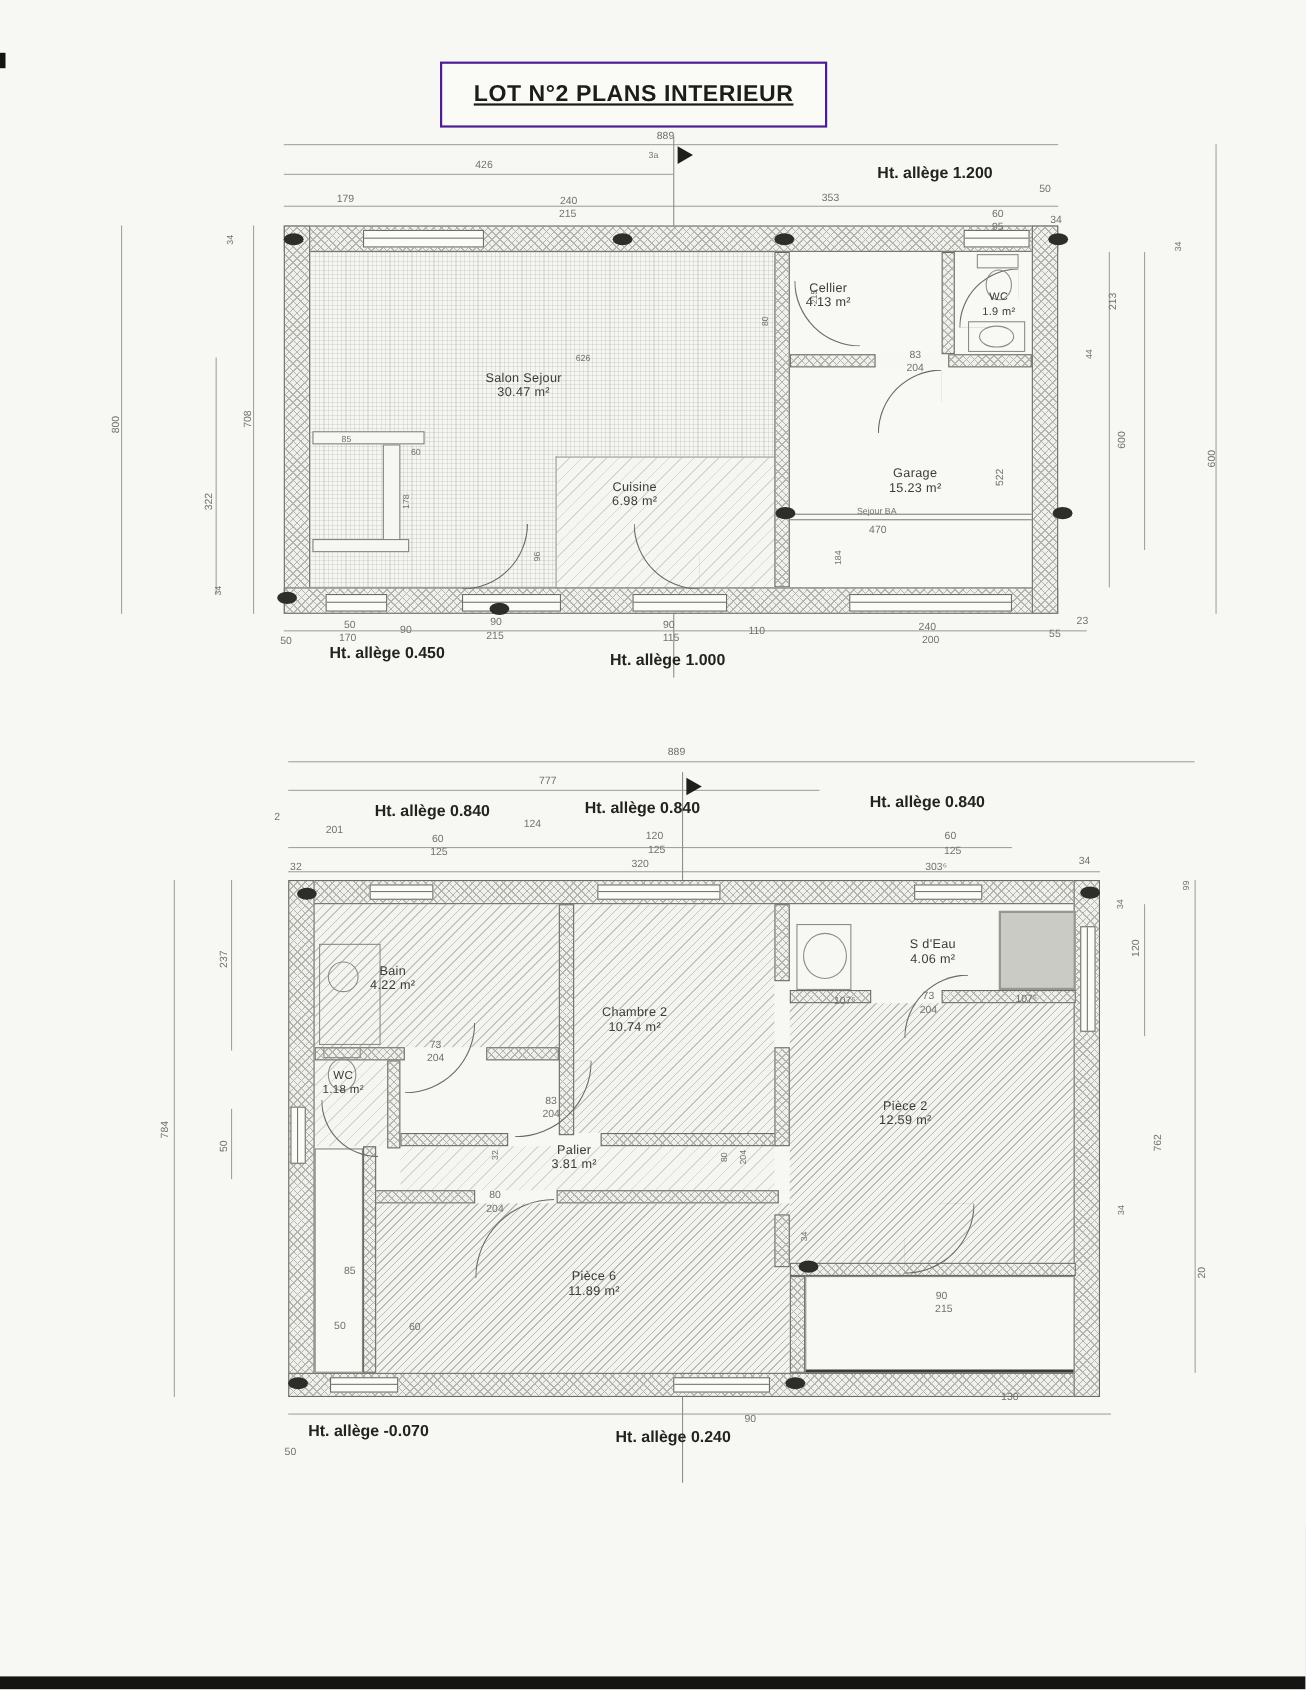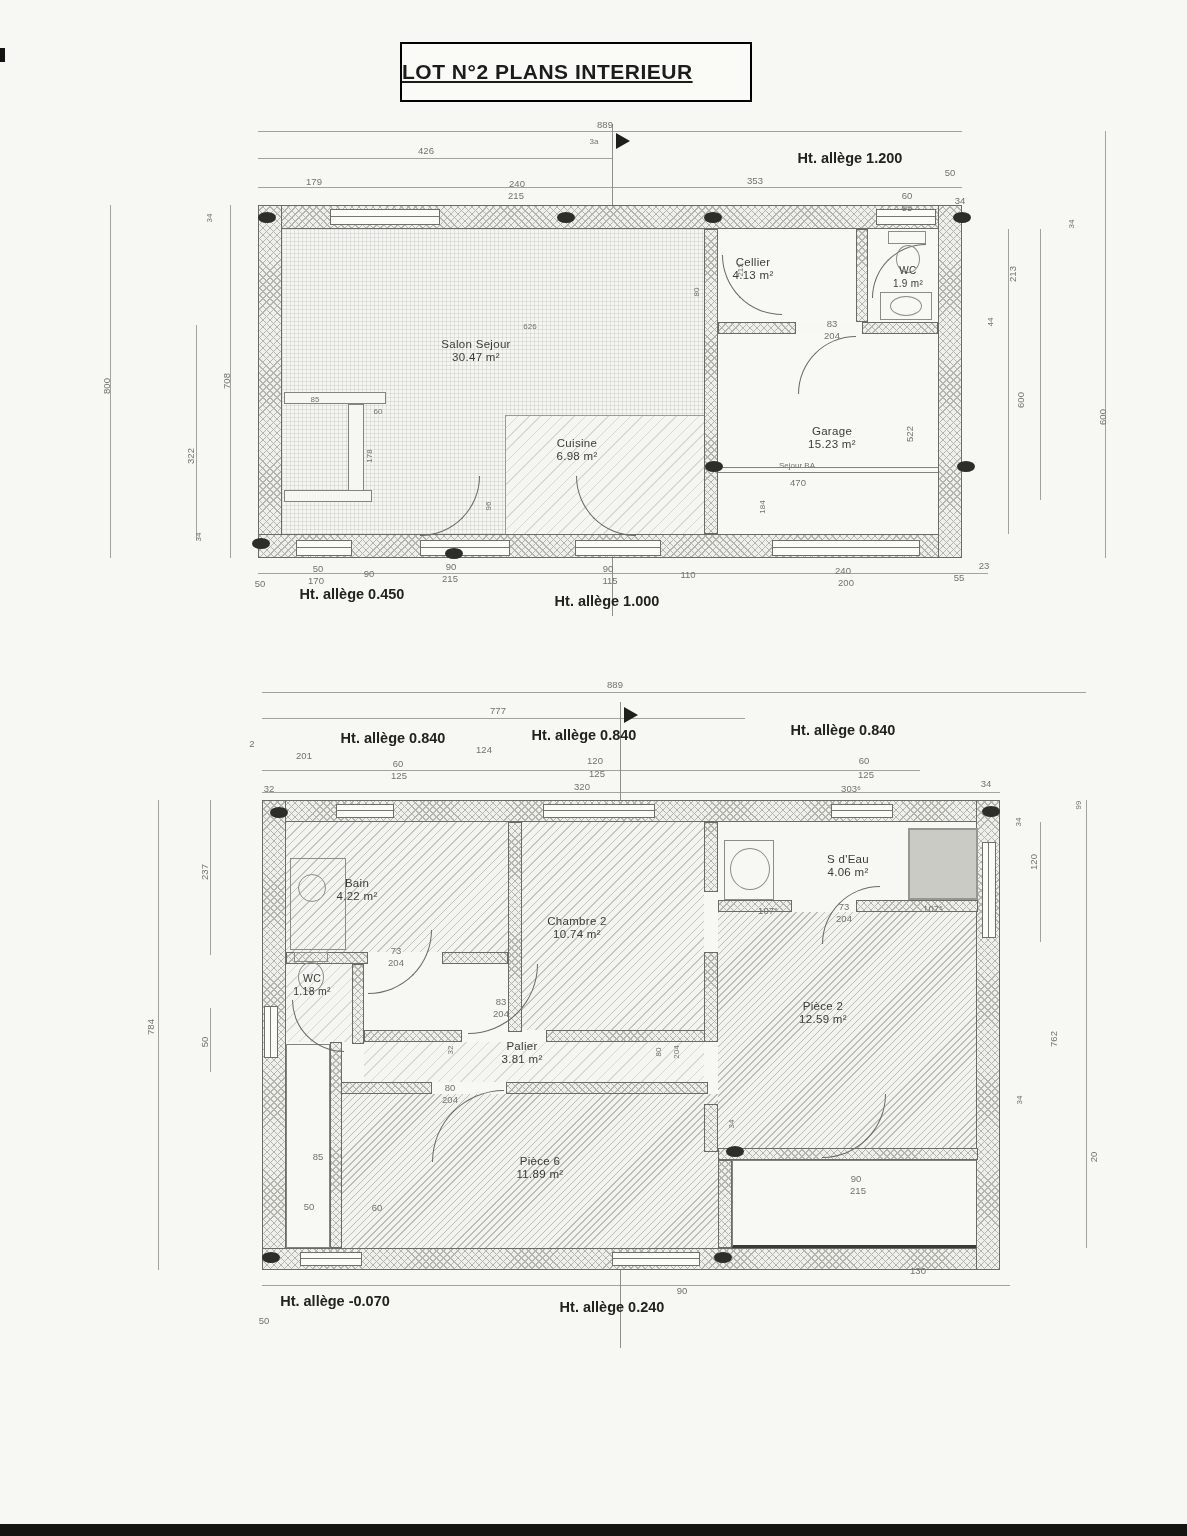--- a/index.html
+++ b/index.html
@@ -1,20 +1,20 @@
 <!DOCTYPE html>
 <html><head>
 <meta charset="utf-8">
 <style>
   html,body{margin:0;padding:0;background:#e9e9e6;}
   #page{position:relative;width:1187px;height:1536px;background:#f7f7f4;overflow:hidden;
         font-family:"Liberation Sans", sans-serif;}
   
-  .title-box{position:absolute;left:400px;top:42px;width:348px;height:56px;border:2px solid #000000;
-             background:#fafaf7;display:flex;align-items:center;}
+  .title-box{position:absolute;left:400px;top:56px;width:348px;height:56px;border:2px solid #4c1d95;
+             background:#fafaf7;display:flex;align-items:center;justify-content:center;}
   .title-box span{font-weight:bold;font-size:21px;color:#1c1c1a;text-decoration:underline;letter-spacing:.5px;}
   
   .wx{position:absolute;box-sizing:border-box;border:1px solid #6b6b64;
       background:repeating-linear-gradient(45deg,#b5b5b0 0 1px,transparent 1px 5px),
                  repeating-linear-gradient(-45deg,#b5b5b0 0 1px,transparent 1px 5px),#efefec;}
   
   .hatch{position:absolute;background:repeating-linear-gradient(135deg,rgba(105,105,100,.34) 0 1px,transparent 1px 6px),#f3f3f0;}
   .hatch-d{position:absolute;background:repeating-linear-gradient(135deg,rgba(100,100,95,.38) 0 1px,transparent 1px 5px),#f2f2ef;}
   .hatch-l{position:absolute;background:repeating-linear-gradient(135deg,rgba(110,110,105,.22) 0 1px,transparent 1px 8px),#f5f5f2;}
   .gridfill{position:absolute;background:repeating-linear-gradient(0deg,rgba(125,125,120,.16) 0 1px,transparent 1px 4px),
@@ -242,21 +242,21 @@
     <span style="display:block">3.81 m²</span>
     </div>
   <div class="rlab" style="left:540px;top:1155px">
     <span style="display:block">Pièce 6</span>
     <span style="display:block">11.89 m²</span>
     </div>
 
   <div id="ann-layer">
       <span class="ann" style="left: 605px; top: 124px;">889</span>
       <span class="ann s" style="left: 594px; top: 141px;">3a</span>
-      <span class="ann" style="left: 426px; top: 150px;">426</span>
+      <span class="ann" style="left: 440px; top: 150px;">426</span>
       <span class="ann b" style="left: 850px; top: 158px;">Ht. allège 1.200</span>
       <span class="ann" style="left: 950px; top: 172px;">50</span>
       <span class="ann" style="left: 314px; top: 181px;">179</span>
       <span class="ann" style="left: 517px; top: 183px;">240</span>
       <span class="ann" style="left: 516px; top: 195px;">215</span>
       <span class="ann" style="left: 755px; top: 180px;">353</span>
       <span class="ann" style="left: 907px; top: 195px;">60</span>
       <span class="ann" style="left: 907px; top: 207px;">95</span>
       <span class="ann" style="left: 960px; top: 200px;">34</span>
       <span class="ann r" style="left: 106px; top: 386px;">800</span>

